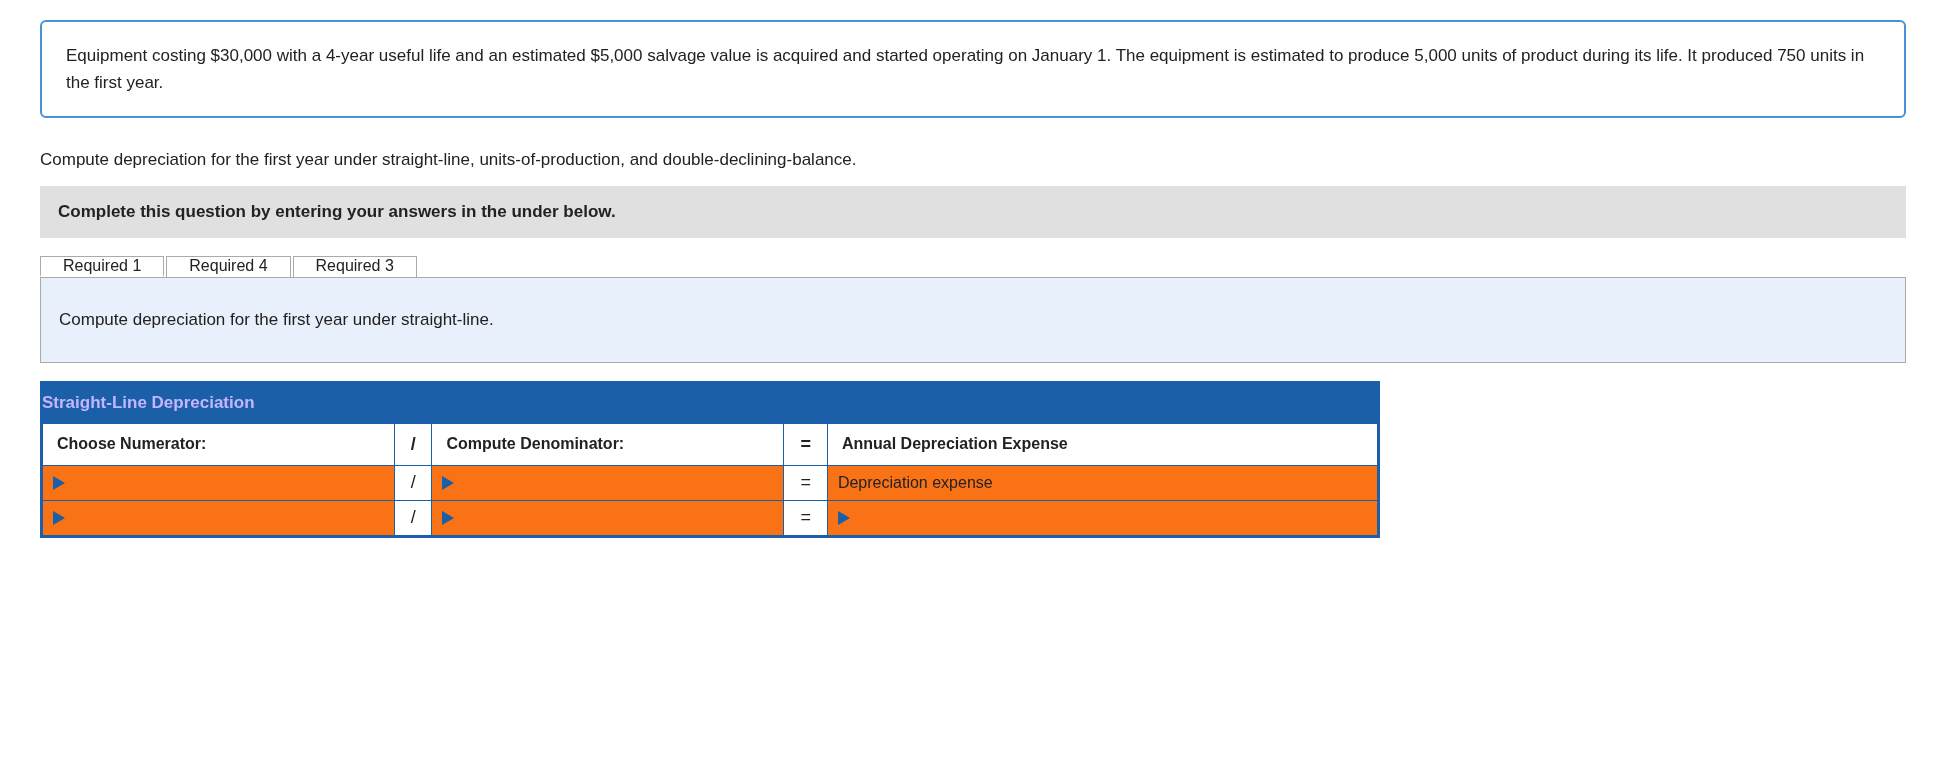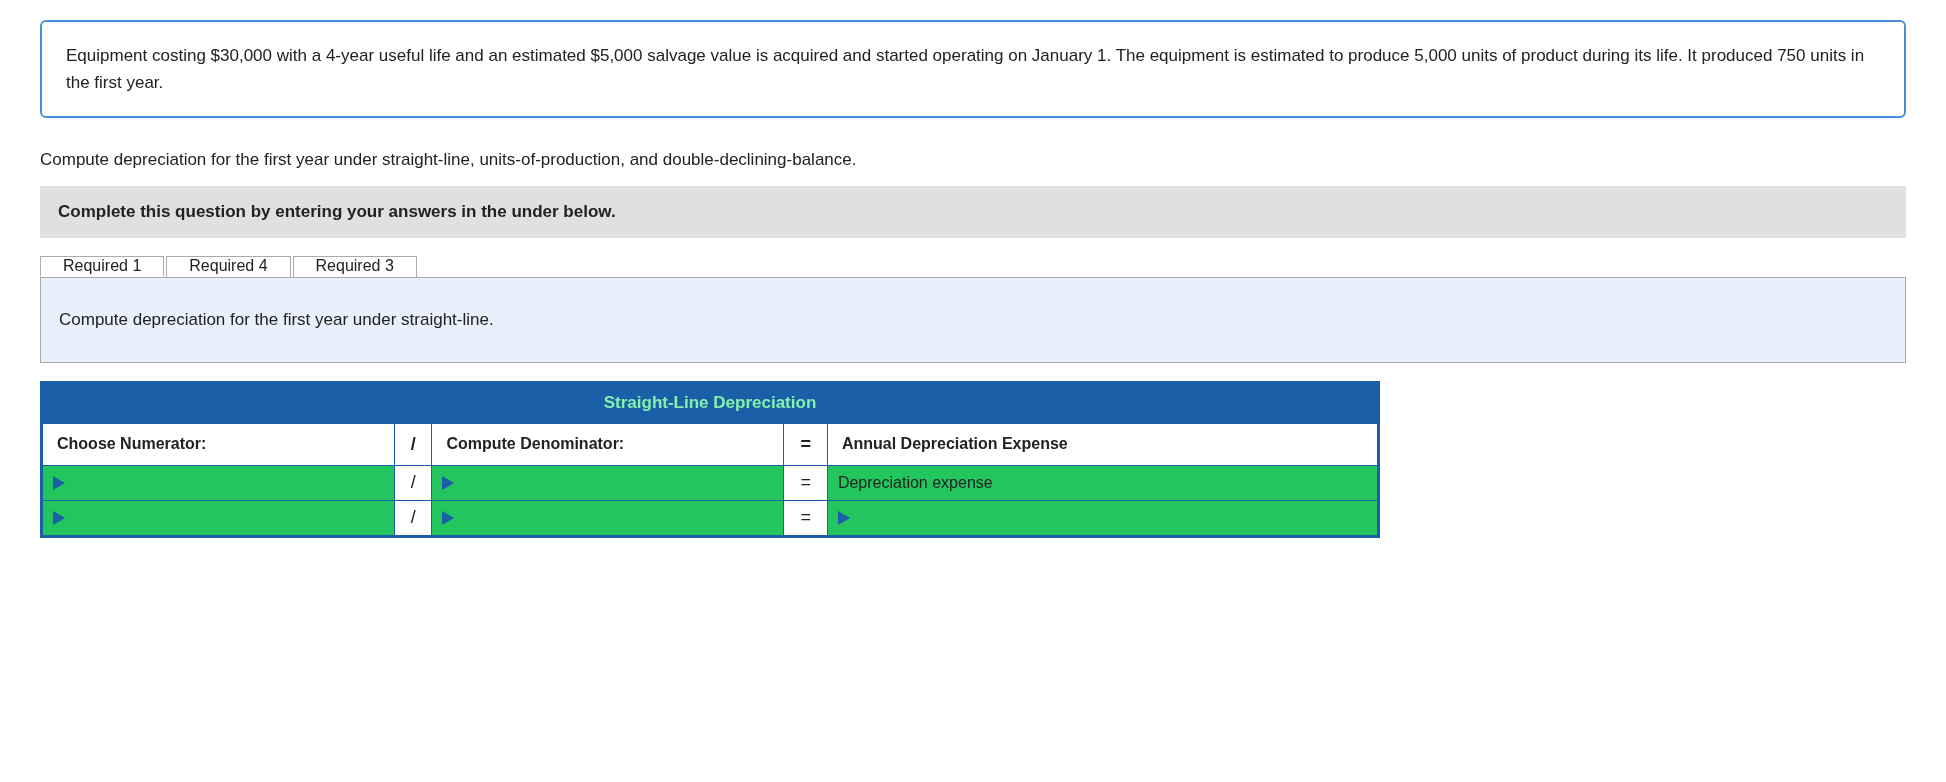--- a/index.html
+++ b/index.html
@@ -73,22 +73,21 @@
     }
 
     .depreciation-table-wrapper {
       border: 2px solid #1a5fa8;
       overflow: hidden;
       max-width: 1340px;
     }
 
     .table-title-row {
       background: #1a5fa8;
-      color: #86efac;
-      text-align: center;
+      color: #c4b5fd;
       font-weight: bold;
       font-size: 17px;
       padding: 10px 0;
     }
 
     .dep-table {
       width: 100%;
       border-collapse: collapse;
       background: #fff;
     }
@@ -119,21 +118,21 @@
     }
 
     .dep-table .equals-cell {
       text-align: center;
       font-size: 18px;
       color: #222;
       width: 30px;
     }
 
     .input-cell {
-      background: #22c55e;
+      background: #f97316;
     }
 
     .dep-table .numerator-col {
       width: 320px;
     }
 
     .dep-table .denominator-col {
       width: 320px;
     }
 

